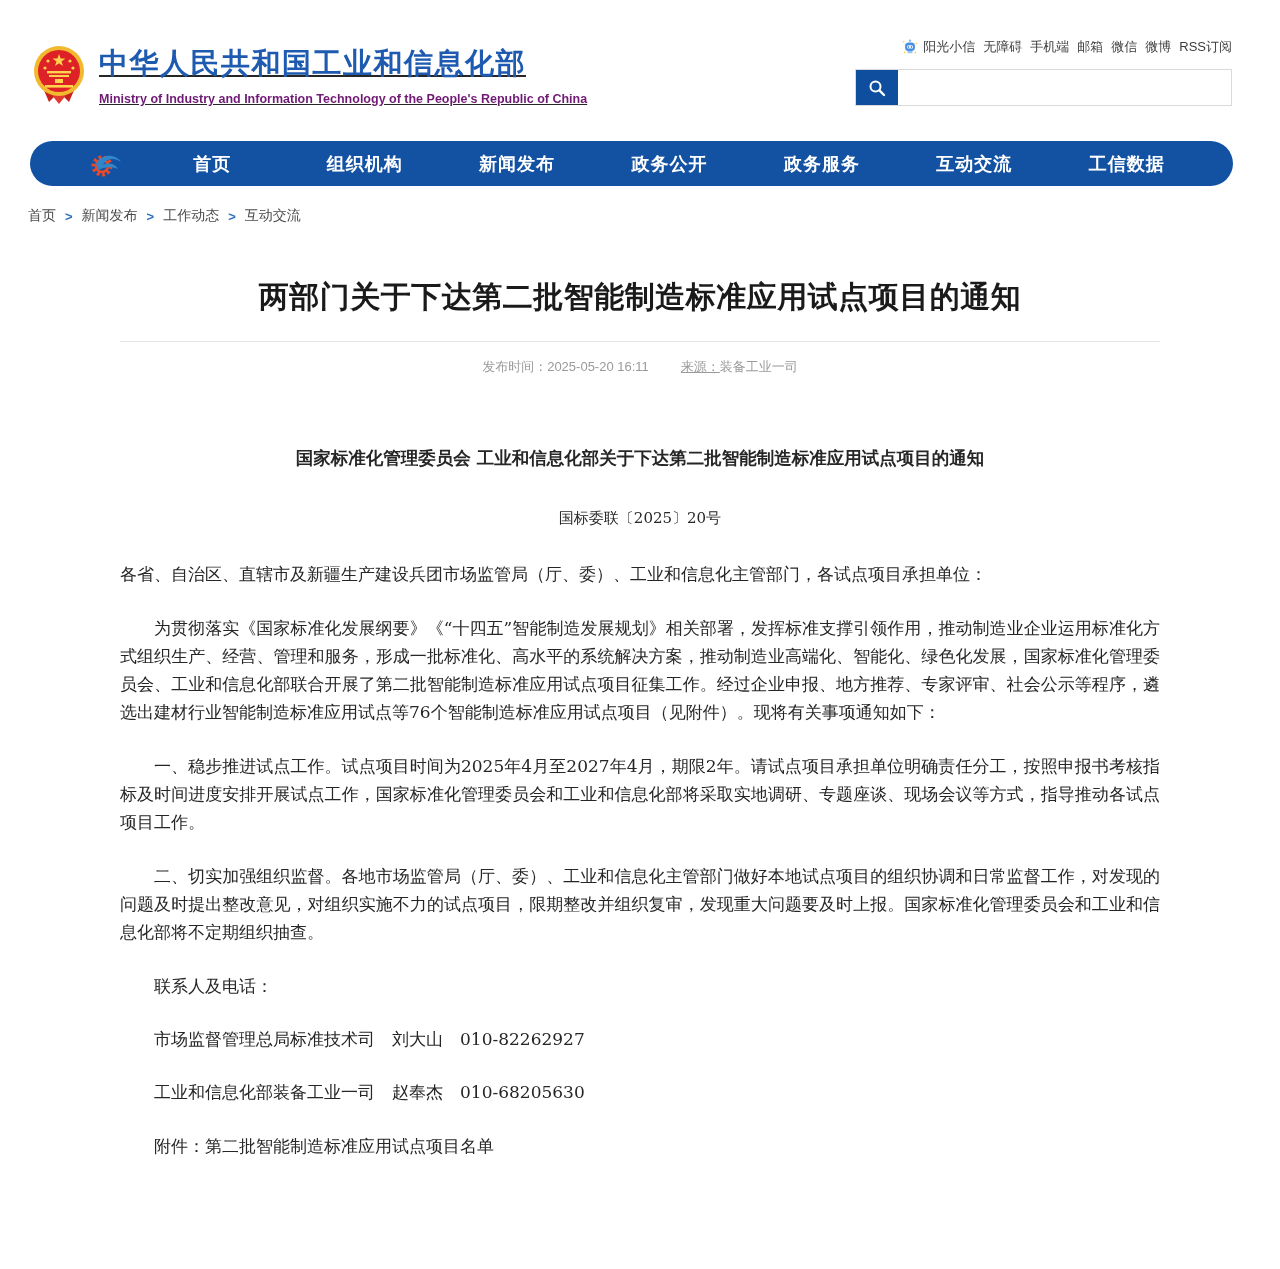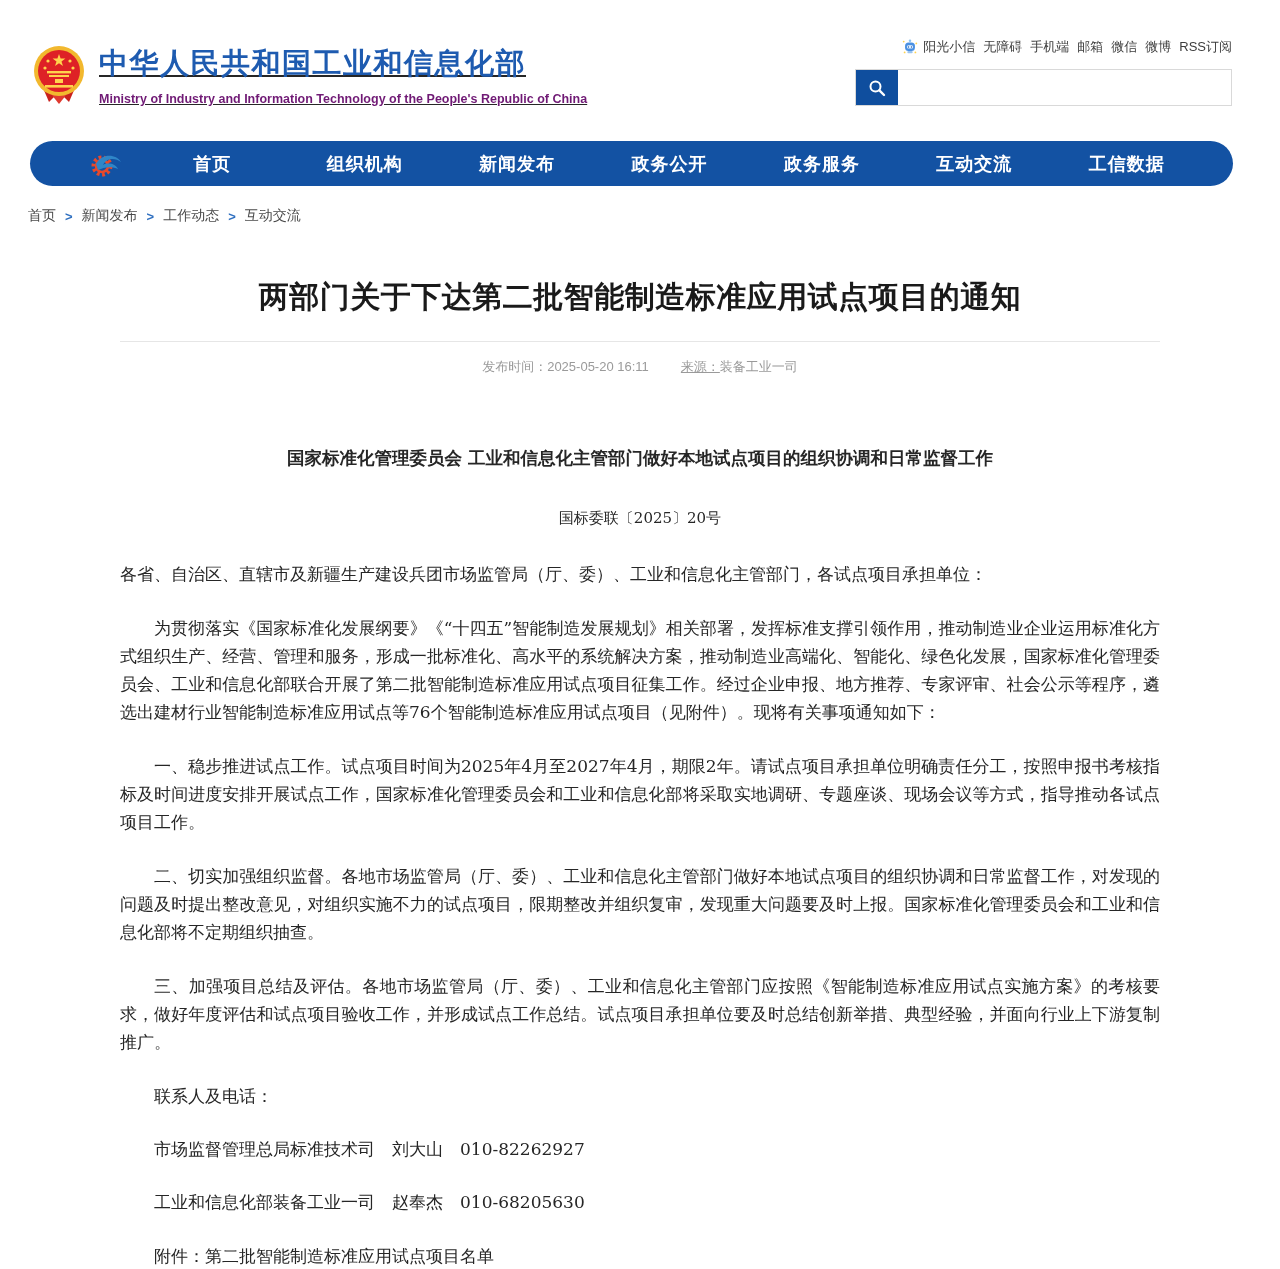--- a/index.html
+++ b/index.html
@@ -181,28 +181,27 @@
 
 <main class="content">
   <h1 class="article-title">两部门关于下达第二批智能制造标准应用试点项目的通知</h1>
   <div class="title-divider"></div>
 
   <div class="article-meta">
     <span>发布时间：</span><span>2025-05-20 16:11</span><span class="source-group">来源：</span><span class="source-link">装备工业一司</span>
   </div>
 
   <article class="doc">
-    <div class="doc-heading">国家标准化管理委员会 工业和信息化主管部门做好本地试点项目的组织协调和日常监督工作</div>
+    <div class="doc-heading">国家标准化管理委员会 工业和信息化部关于下达第二批智能制造标准应用试点项目的通知</div>
     <div class="doc-number">国标委联〔2025〕20号</div>
     <div class="salutation">各省、自治区、直辖市及新疆生产建设兵团市场监管局（厅、委）、工业和信息化主管部门，各试点项目承担单位：</div>
 
     <p class="body-para">为贯彻落实《国家标准化发展纲要》《“十四五”智能制造发展规划》相关部署，发挥标准支撑引领作用，推动制造业企业运用标准化方式组织生产、经营、管理和服务，形成一批标准化、高水平的系统解决方案，推动制造业高端化、智能化、绿色化发展，国家标准化管理委员会、工业和信息化部联合开展了第二批智能制造标准应用试点项目征集工作。经过企业申报、地方推荐、专家评审、社会公示等程序，遴选出建材行业智能制造标准应用试点等76个智能制造标准应用试点项目（见附件）。现将有关事项通知如下：</p>
     <p class="body-para">一、稳步推进试点工作。试点项目时间为2025年4月至2027年4月，期限2年。请试点项目承担单位明确责任分工，按照申报书考核指标及时间进度安排开展试点工作，国家标准化管理委员会和工业和信息化部将采取实地调研、专题座谈、现场会议等方式，指导推动各试点项目工作。</p>
     <p class="body-para">二、切实加强组织监督。各地市场监管局（厅、委）、工业和信息化主管部门做好本地试点项目的组织协调和日常监督工作，对发现的问题及时提出整改意见，对组织实施不力的试点项目，限期整改并组织复审，发现重大问题要及时上报。国家标准化管理委员会和工业和信息化部将不定期组织抽查。</p>
-    <p class="body-para">三、加强项目总结及评估。各地市场监管局（厅、委）、工业和信息化主管部门应按照《智能制造标准应用试点实施方案》的考核要求，做好年度评估和试点项目验收工作，并形成试点工作总结。试点项目承担单位要及时总结创新举措、典型经验，并面向行业上下游复制推广。</p>
     <p class="body-para">联系人及电话：</p>
 
     <p class="contact-line">市场监督管理总局标准技术司　刘大山　010-82262927</p>
     <p class="contact-line">工业和信息化部装备工业一司　赵奉杰　010-68205630</p>
 
     <p class="attachment-line">附件：第二批智能制造标准应用试点项目名单</p>
 
   </article>
 </main>
 

